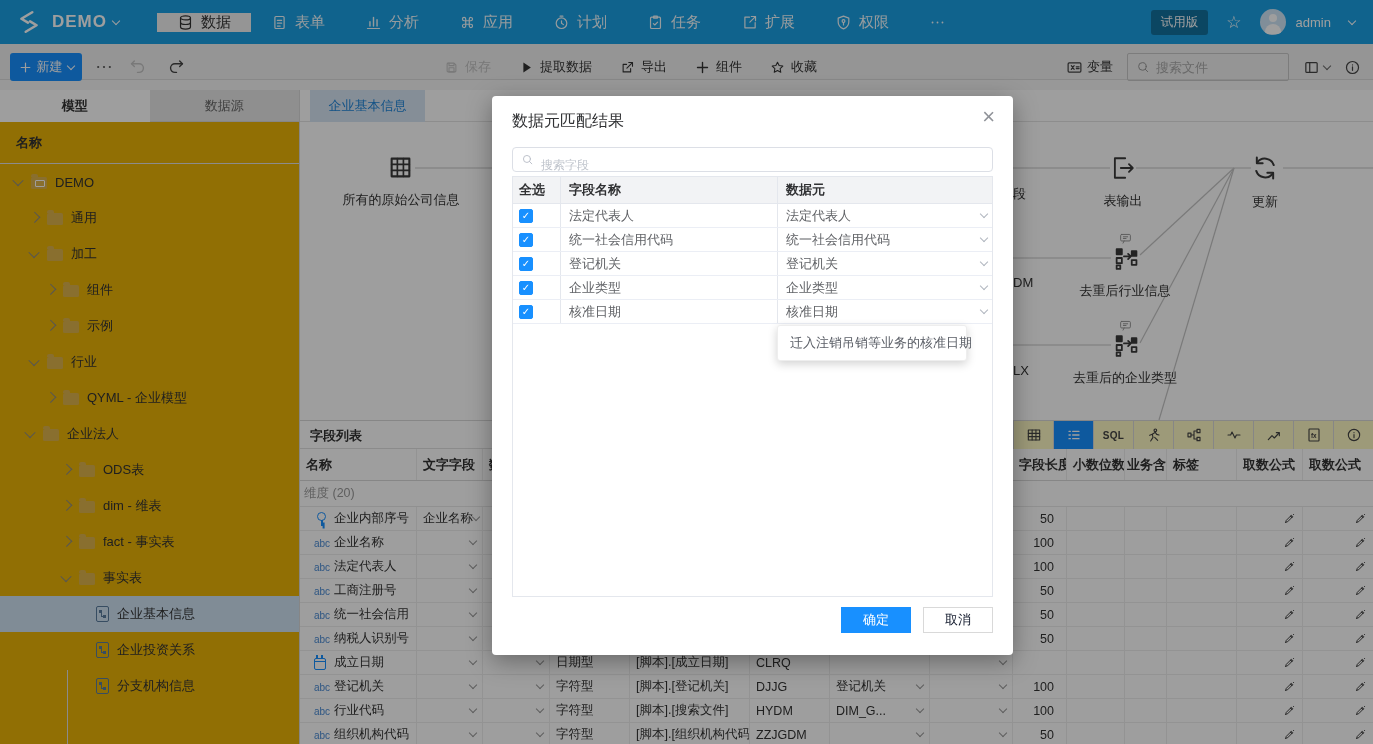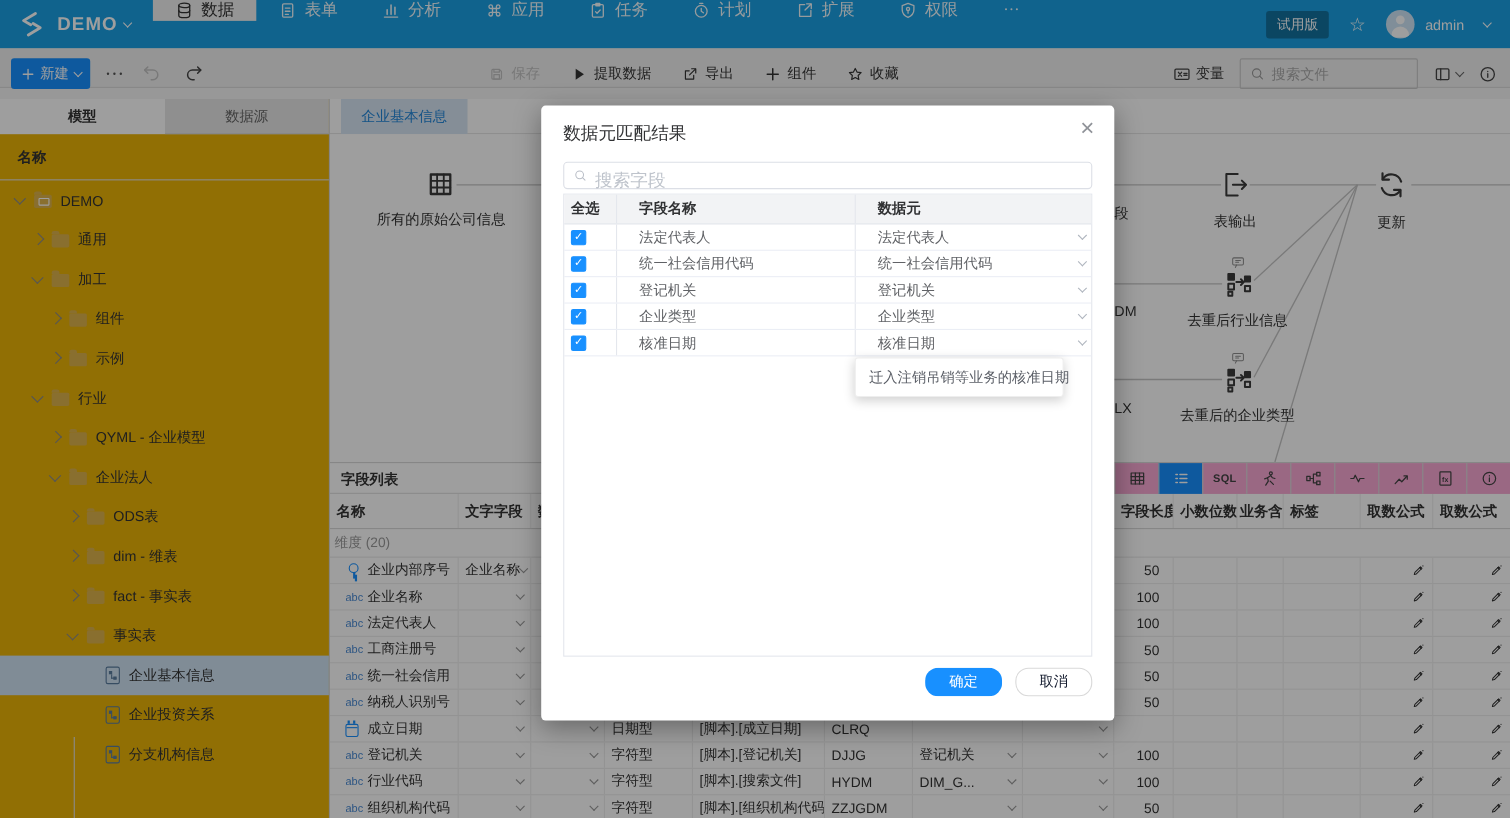--- a/index.html
+++ b/index.html
@@ -5,21 +5,21 @@
   * { margin:0; padding:0; box-sizing:border-box; }
   html,body { width:1373px; height:744px; overflow:hidden; }
   body { font-family:"Liberation Sans","DejaVu Sans",sans-serif; font-size:13px; color:#333; }
   .screen { position:relative; width:1373px; height:744px; background:#f5f5f5; overflow:hidden; }
 
   
   .nav { position:absolute; left:0; top:0; width:100%; height:44px; background:#1aa0e4; display:flex; align-items:stretch; color:#fff; }
   .logo-block { display:flex; align-items:center; padding:0 14px 0 16px; cursor:pointer; }
   .logo-block svg { width:26px; height:26px; stroke:#fff; }
   .logo-text { font-size:17px; font-weight:bold; letter-spacing:1px; margin:0 6px 0 10px; }
-  .nav-items { display:flex; align-items:flex-start; margin-left:6px; }
+  .nav-items { display:flex; align-items:center; margin-left:24px; }
   .nav-item { display:flex; align-items:center; gap:7px; padding:0 20px; font-size:15px; cursor:pointer; color:rgba(255,255,255,.95); }
   .nav-item.active { background:#f0f0f0; color:#333; }
   .nav-item svg { width:17px; height:17px; }
   .nav-right { margin-left:auto; display:flex; align-items:center; gap:18px; padding-right:18px; }
   .trial-badge { background:#13719f; border-radius:3px; padding:4px 10px; font-size:12.5px; }
   .nav-star { font-size:17px; line-height:1; cursor:pointer; }
   .avatar { width:26px; height:26px; border-radius:50%; background:#cfe6f7; position:relative; overflow:hidden; }
   .avatar::before { content:""; position:absolute; top:5px; left:9px; width:8px; height:8px; border-radius:50%; background:#fff; }
   .avatar::after { content:""; position:absolute; top:15px; left:5px; width:16px; height:10px; border-radius:8px 8px 0 0; background:#fff; }
   .user-name { font-size:13px; margin-left:-8px; }
@@ -78,21 +78,21 @@
   .cnode { position:absolute; color:#3a3a3a; }
   .cnode .nico { display:block; }
   .cnode-label { position:absolute; transform:translateX(-50%); white-space:nowrap; font-size:13px; color:#333; }
   .clip-label { position:absolute; font-size:13px; color:#333; white-space:nowrap; }
 
   
   .fieldpanel { position:absolute; left:0; top:330px; width:1073px; height:324px; border-top:1px solid #d9d9d9; background:#fff; }
   .fp-titlebar { position:relative; height:28px; border-bottom:1px solid #e0e0e0; }
   .fp-title { position:absolute; left:10px; top:6px; font-weight:bold; font-size:13px; }
   .view-strip { position:absolute; right:0; top:0; height:28px; display:flex; }
-  .vtile { width:40px; height:28px; border-left:1px solid #d9d9d9; display:flex; align-items:center; justify-content:center; color:#444; cursor:pointer; background:#f9a8d4; }
+  .vtile { width:40px; height:28px; border-left:1px solid #d9d9d9; display:flex; align-items:center; justify-content:center; color:#444; cursor:pointer; background:#fef9c3; }
   .vtile.active { background:#1890ff; color:#fff; }
   .vtile svg { width:16px; height:16px; }
   .vlabel { font-size:10px; font-weight:bold; letter-spacing:.3px; }
   .fgrid { display:grid; grid-template-columns:117px 66px 67px 80px 120px 80px 100px 83px 54px 58px 42px 70px 66px 70px; }
   .fhead { height:32px; border-bottom:1px solid #d8d8d8; font-weight:bold; }
   .fhead .fc { font-size:13px; }
   .fc { display:flex; align-items:center; padding:0 6px; border-right:1px solid #ededed; overflow:hidden; white-space:nowrap; font-size:12.5px; color:#333; }
   .fc:last-child { border-right:none; }
   .fc .chev { border-color:#999; margin-left:auto; flex:none; }
   .fc.num { justify-content:flex-end; padding-right:12px; }
@@ -108,37 +108,37 @@
   .pencil { width:13px; height:13px; color:#333; margin-left:auto; }
   .c-formula,.c-cond { cursor:pointer; }
 
   
   .overlay { position:absolute; inset:0; background:rgba(0,0,0,.38); z-index:40; }
   .modal { position:absolute; left:492px; top:96px; width:521px; height:559px; background:#fff; border-radius:4px; box-shadow:0 6px 24px rgba(0,0,0,.35); z-index:50; }
   .m-title { position:absolute; left:20px; top:15px; font-size:16px; color:#303133; }
   .m-close { position:absolute; right:18px; top:10px; font-size:22px; color:#909399; cursor:pointer; line-height:1; font-weight:300; }
   .m-search { position:absolute; left:20px; top:51px; width:481px; height:25px; border:1px solid #dcdfe6; border-radius:4px; display:flex; align-items:center; padding:0 8px; gap:7px; color:#b8bdc6; }
   .m-search svg { width:13px; height:13px; flex:none; }
-  .m-search input { border:none; outline:none; width:100%; font-size:16px; color:#606266; background:transparent;margin-top:10px; }
+  .m-search input { border:none; outline:none; width:100%; font-size:12px; color:#606266; background:transparent;margin-top:10px; }
   .m-search input::placeholder { color:#bfc4cc; }
   .m-table { position:absolute; left:20px; top:80px; width:481px; height:421px; border:1px solid #e4e7ed; }
   .mgrid { display:grid; grid-template-columns:48px 217px 214px; }
   .mhead { height:27px; background:#f2f3f5; border-bottom:1px solid #e4e7ed; font-weight:bold; }
   .mc { display:flex; align-items:center; padding:0 5px 0 6px; font-size:13px; color:#303133; border-right:1px solid #e4e7ed; overflow:hidden; white-space:nowrap; }
   .mc:last-child { border-right:none; }
   .mrow { height:24px; border-bottom:1px solid #ebeef5; }
   .mrow .mc { color:#606266; }
-  .mc-field,.mc-elem { padding-left:8px;margin-left:12px; }
+  .mc-field,.mc-elem { padding-left:8px; }
   .mc-elem { cursor:pointer; }
   .mc-elem .chev { border-color:#b0b6bf; margin-left:auto; }
   .cb { width:14px; height:14px; border-radius:2px; border:1px solid #c9ced6; display:flex; align-items:center; justify-content:center; cursor:pointer; background:#fff; }
   .cb.checked { background:#1890ff; border-color:#1890ff; }
   .cb .tick { color:#fff; font-size:10px; line-height:1; }
   .m-footer { position:absolute; right:20px; top:511px; display:flex; gap:12px; }
-  .btn { width:70px; height:26px; border-radius:12px; font-size:13px; display:flex; align-items:center; justify-content:center; cursor:pointer; border:1px solid transparent; }
+  .btn { width:70px; height:26px; border-radius:0; font-size:13px; display:flex; align-items:center; justify-content:center; cursor:pointer; border:1px solid transparent; }
   .btn.primary { background:#1890ff; color:#fff; }
   .btn.plain { background:#fff; border-color:#d9d9d9; color:#0f172a; }
   .tooltip { position:absolute; left:777px; top:325px; width:190px; height:36px; background:#fff; border:1px solid #eee; border-radius:3px; box-shadow:0 3px 10px rgba(0,0,0,.18); z-index:60; display:flex; align-items:center; padding:0 12px; font-size:13px; color:#5a5e66; white-space:nowrap; }
   svg.ic { fill:none; stroke:currentColor; stroke-width:1.7; stroke-linecap:round; stroke-linejoin:round; }
 </style>
 </head>
 <body>
 
 <svg width="0" height="0" style="position:absolute">
   <defs>
@@ -329,30 +329,30 @@
 
         <div class="nav-item">
           <svg class="ic">
             <use href="#i-app"></use>
           </svg>
           <span>应用</span>
         </div>
 
         <div class="nav-item">
           <svg class="ic">
-            <use href="#i-task"></use>
-          </svg>
-          <span>任务</span>
+            <use href="#i-clock"></use>
+          </svg>
+          <span>计划</span>
         </div>
 
         <div class="nav-item">
           <svg class="ic">
-            <use href="#i-clock"></use>
-          </svg>
-          <span>计划</span>
+            <use href="#i-task"></use>
+          </svg>
+          <span>任务</span>
         </div>
 
         <div class="nav-item">
           <svg class="ic">
             <use href="#i-ext"></use>
           </svg>
           <span>扩展</span>
         </div>
 
         <div class="nav-item">
@@ -506,21 +506,21 @@
           <span class="tico folder"></span>
           <span class="tlabel">行业</span>
         </div>
 
         <div class="trow" style="padding-left: 46px;">
           <span class="caret closed"></span>
           <span class="tico folder"></span>
           <span class="tlabel">QYML - 企业模型</span>
         </div>
 
-        <div class="trow" style="padding-left: 46px;">
+        <div class="trow" style="padding-left: 26px;">
           <span class="caret open"></span>
           <span class="tico folder"></span>
           <span class="tlabel">企业法人</span>
         </div>
 
         <div class="trow" style="padding-left: 62px;">
           <span class="caret closed"></span>
           <span class="tico folder"></span>
           <span class="tlabel">ODS表</span>
         </div>

